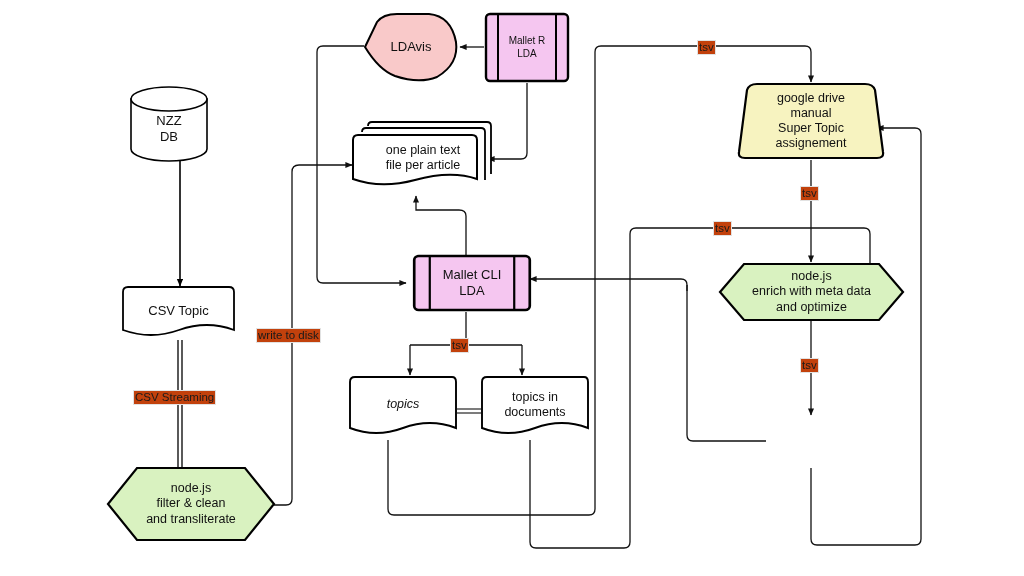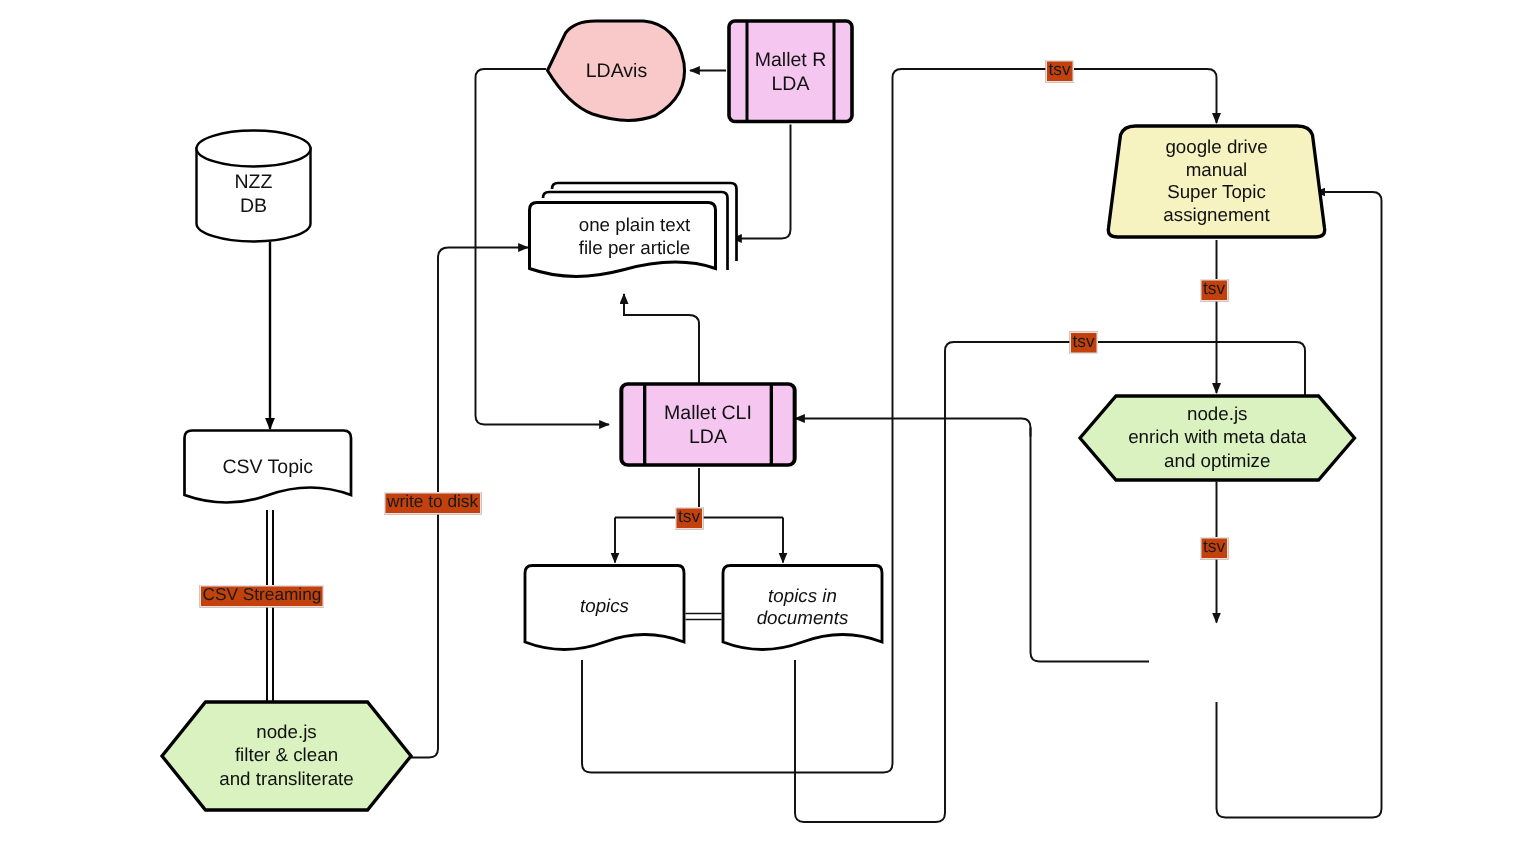--- a/index.html
+++ b/index.html
@@ -102,21 +102,21 @@
   </div>
 
   <div class="node" style="left:363px;top:12px;width:96px;height:70px;font-size:13px;align-items:center;">
     <svg class="shp" viewBox="0 0 96 70" preserveAspectRatio="none">
       <path d="M2,35 L14,10 Q20,2 34,2 L66,2 Q88,4 93,30
                Q96,52 74,65 Q56,72 32,64 Q16,58 2,35 Z" fill="#f9c9c9" stroke="#000" stroke-width="2"></path>
     </svg>
     <span class="lbl">LDAvis</span>
   </div>
 
-  <div class="node" style="left:484px;top:12px;width:86px;height:71px;font-size:13px;">
+  <div class="node" style="left:484px;top:12px;width:86px;height:71px;font-size:10px;">
     <svg class="shp" viewBox="0 0 86 71" preserveAspectRatio="none">
       <rect x="2" y="2" width="82" height="67" rx="4" fill="#f5c6f0" stroke="#000" stroke-width="2.4"></rect>
       <line x1="14" y1="2" x2="14" y2="69" stroke="#000" stroke-width="2"></line>
       <line x1="72" y1="2" x2="72" y2="69" stroke="#000" stroke-width="2"></line>
     </svg>
     <span class="lbl">Mallet R
 LDA</span>
   </div>
 
   <div class="node" style="left:351px;top:118px;width:144px;height:78px;font-size:12.5px;">
@@ -146,21 +146,21 @@
                Q82,43 55,53 Q28,63 2,53 Z" fill="#ffffff" stroke="#000" stroke-width="1.9"></path>
     </svg>
     <span class="lbl" style="margin-top:-5px;">topics</span>
   </div>
 
   <div class="node" style="left:480px;top:375px;width:110px;height:65px;font-size:12.5px;">
     <svg class="shp" viewBox="0 0 110 65" preserveAspectRatio="none">
       <path d="M2,7 Q2,2 7,2 L104,2 Q108,2 108,7 L108,53
                Q82,43 55,53 Q28,63 2,53 Z" fill="#ffffff" stroke="#000" stroke-width="1.9"></path>
     </svg>
-    <span class="lbl" style="margin-top:-5px;font-style:italic;">topics in
+    <span class="lbl" style="margin-top:-5px;">topics in
 documents</span>
   </div>
 
   <div class="node" style="left:737px;top:82px;width:148px;height:78px;font-size:12.5px;text-align:center;">
     <svg class="shp" viewBox="0 0 148 78" preserveAspectRatio="none">
       <path d="M10,8 Q12,2 20,2 L128,2 Q136,2 138,8 L146,70
                Q147,76 140,76 L8,76 Q1,76 2,70 Z" fill="#f7f3c0" stroke="#000" stroke-width="2.2" transform="translate(0,0)"></path>
       <path d="M22,2 L126,2 L146,74 L2,74 Z" fill="#f7f3c0" stroke="#000" stroke-width="2.2" style="display:none"></path>
     </svg>
     <span class="lbl">google drive

